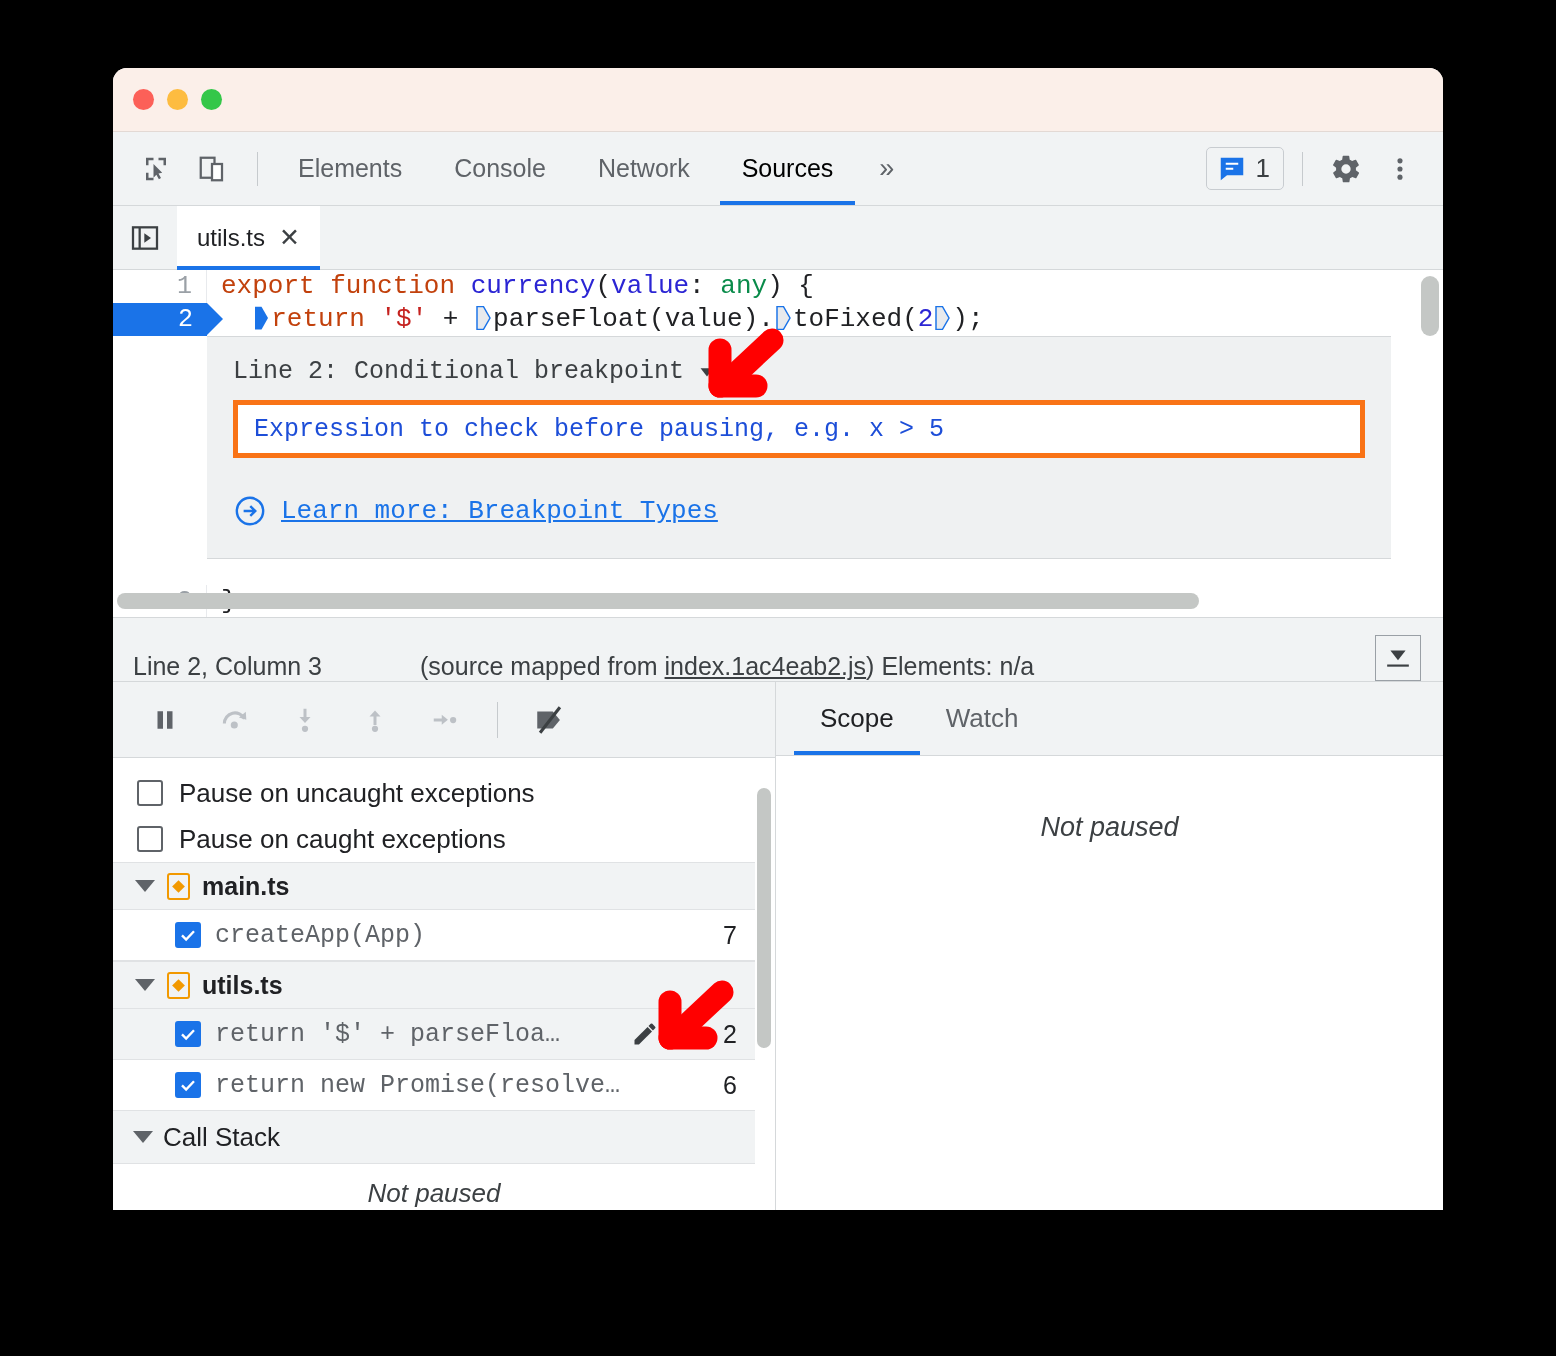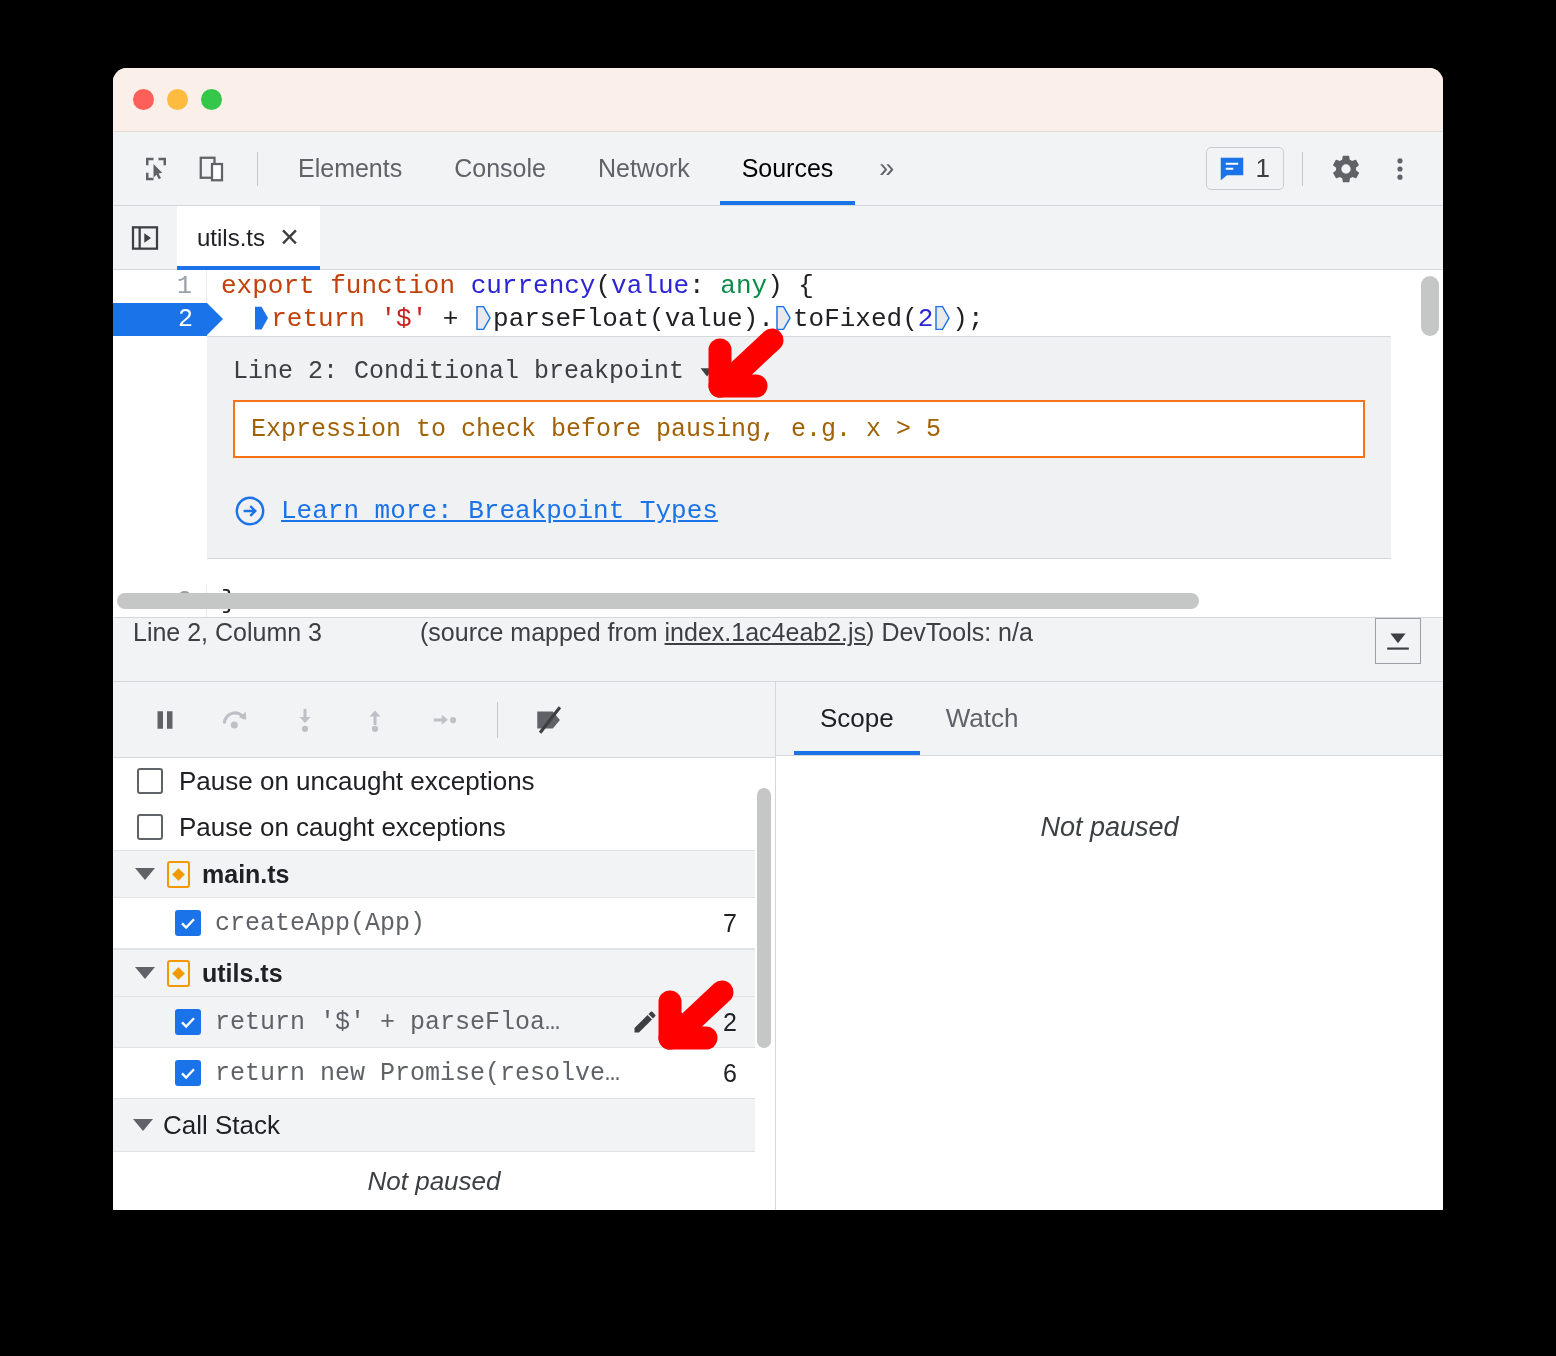--- a/index.html
+++ b/index.html
@@ -175,25 +175,25 @@
     padding: 14px 0 20px 0;
   }
   .cbe-head {
     display: flex; align-items: center; gap: 16px;
     padding: 6px 4px 14px 26px;
     font-size: 25px; color: #3c4043;
   }
   .cbe-type { display: flex; align-items: center; gap: 12px; cursor: pointer; }
   .cbe-input {
     margin: 0 26px;
-    background: #fff; border: 2px solid #f97316;
+    background: #fff; border: 5px solid #f97316;
     height: 58px; display: flex; align-items: center;
     padding: 0 16px;
     font-family: "Liberation Mono", monospace;
-    font-size: 25px; color: #a16207;
+    font-size: 25px; color: #1d4ed8;
     cursor: text;
   }
   .cbe-link {
     display: flex; align-items: center; gap: 14px;
     padding: 36px 0 10px 26px;
   }
   .cbe-link a {
     color: #1a73e8; font-size: 26px;
     text-decoration: underline; cursor: pointer;
   }
@@ -212,21 +212,21 @@
   }
   .hthumb {
     margin-left: 4px; height: 16px; border-radius: 8px;
     width: 83%; background: #c4c7c5;
   }
 
   
   .statusbar {
     height: 64px; background: #f1f3f4;
     border-bottom: 1px solid #d5d8da;
-    display: flex; align-items: flex-start;
+    display: flex; align-items: flex-end;
     font-size: 25px; color: #3c4043;
     flex: 0 0 auto; position: relative;
   }
   .sb-pos { padding-left: 20px; }
   .sb-mid { margin-left: 98px; }
   .sb-mid a { color: #3c4043; text-decoration: underline; cursor: pointer; }
   .sb-btn {
     margin-left: auto; margin-right: 22px;
     width: 46px; height: 46px;
     border: 1px solid #9aa0a6;
@@ -261,21 +261,21 @@
     flex: 1 1 auto; overflow: hidden; position: relative;
     background: #fff;
   }
   .bp-scroll { position: absolute; inset: 0 20px 0 0; }
   .chk-row {
     display: flex; align-items: center; gap: 16px;
     height: 46px; padding-left: 24px;
     font-size: 26px; color: #202124;
     cursor: pointer;
   }
-  .chk-row:first-child { }
+  .chk-row:first-child { margin-top: 12px; }
   .cbox {
     width: 26px; height: 26px; border-radius: 3px;
     border: 2px solid #5f6368; background: #fff;
     flex: 0 0 auto;
   }
   .cbox.on {
     background: #1a73e8; border-color: #1a73e8;
     display: flex; align-items: center; justify-content: center;
   }
   .group-hdr {
@@ -500,21 +500,21 @@
       <div class="vscroll">
         <div class="vthumb"></div>
       </div>
       <div class="hscroll">
         <div class="hthumb"></div>
       </div>
     </div>
 
     <div class="statusbar">
       <span class="sb-pos">Line 2, Column 3</span>
-      <span class="sb-mid"><span>(source mapped from </span><a>index.1ac4eab2.js</a><span>)</span>&nbsp;<span>DevTools: n/a</span></span>
+      <span class="sb-mid"><span>(source mapped from </span><a>index.1ac4eab2.js</a><span>)</span>&nbsp;<span>Elements: n/a</span></span>
       <span class="sb-btn">
         <svg width="26" height="26" viewBox="0 0 24 24">
           <path d="M5 5l7 9 7-9z" fill="#3c4043"></path>
           <rect x="2" y="18" width="20" height="2" fill="#3c4043"></rect>
         </svg>
       </span>
     </div>
 
     <div class="lower">
 

